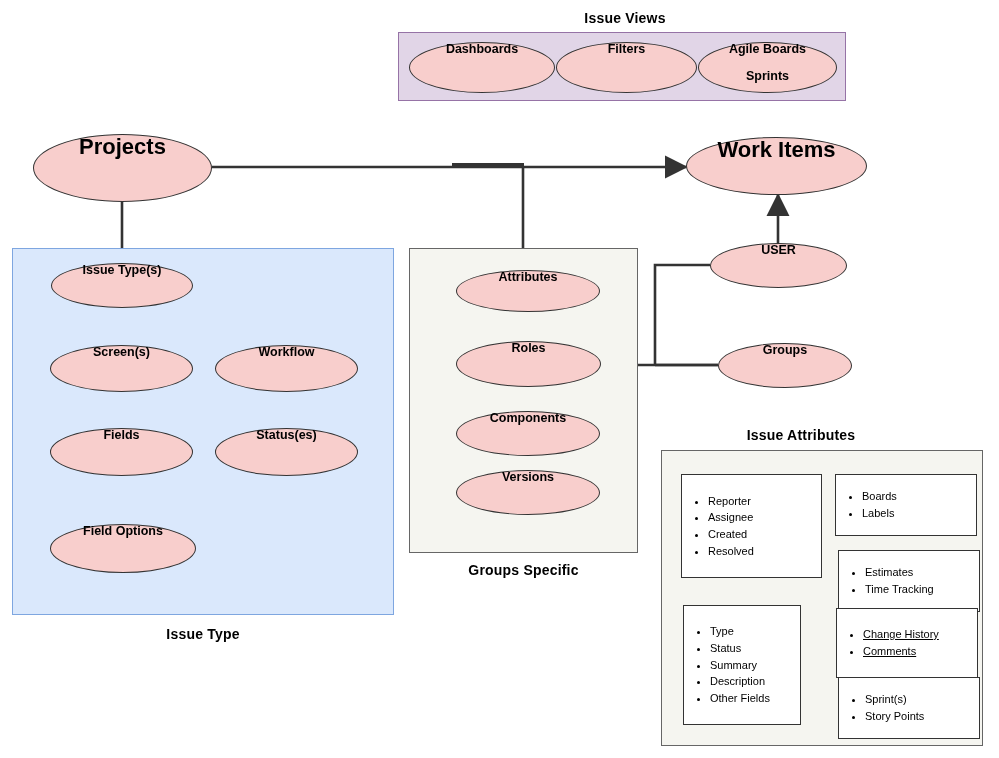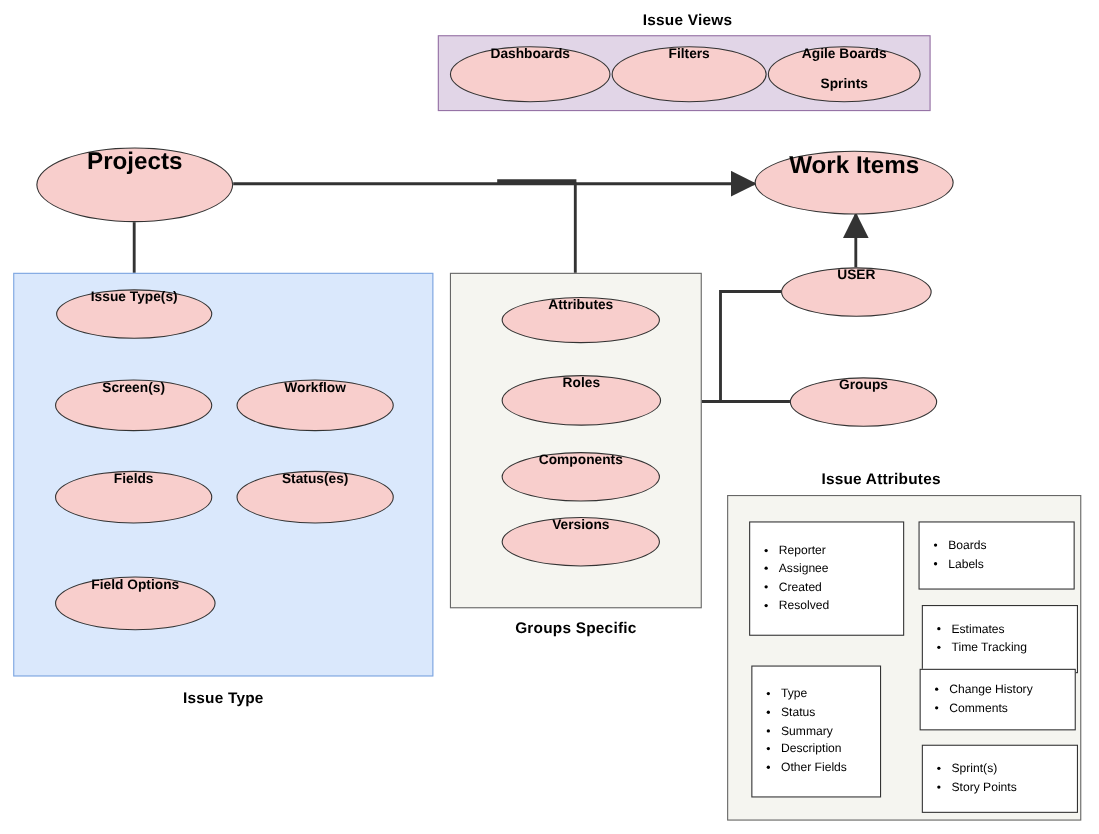--- a/index.html
+++ b/index.html
@@ -210,21 +210,21 @@
   </div>
   <div class="card" style="left:683px;top:605px;width:118px;height:120px;">
     <ul>
         <li>Type</li>
         <li>Status</li>
         <li>Summary</li>
         <li>Description</li>
         <li>Other Fields</li>
       </ul>
   </div>
-  <div class="card" style="left:836px;top:608px;width:142px;height:56px;">
+  <div class="card" style="left:836px;top:608px;width:142px;height:70px;text-decoration:underline;">
     <ul>
         <li>Change History</li>
         <li>Comments</li>
       </ul>
   </div>
   <div class="card" style="left:838px;top:677px;width:142px;height:62px;">
     <ul>
         <li>Sprint(s)</li>
         <li>Story Points</li>
       </ul>

